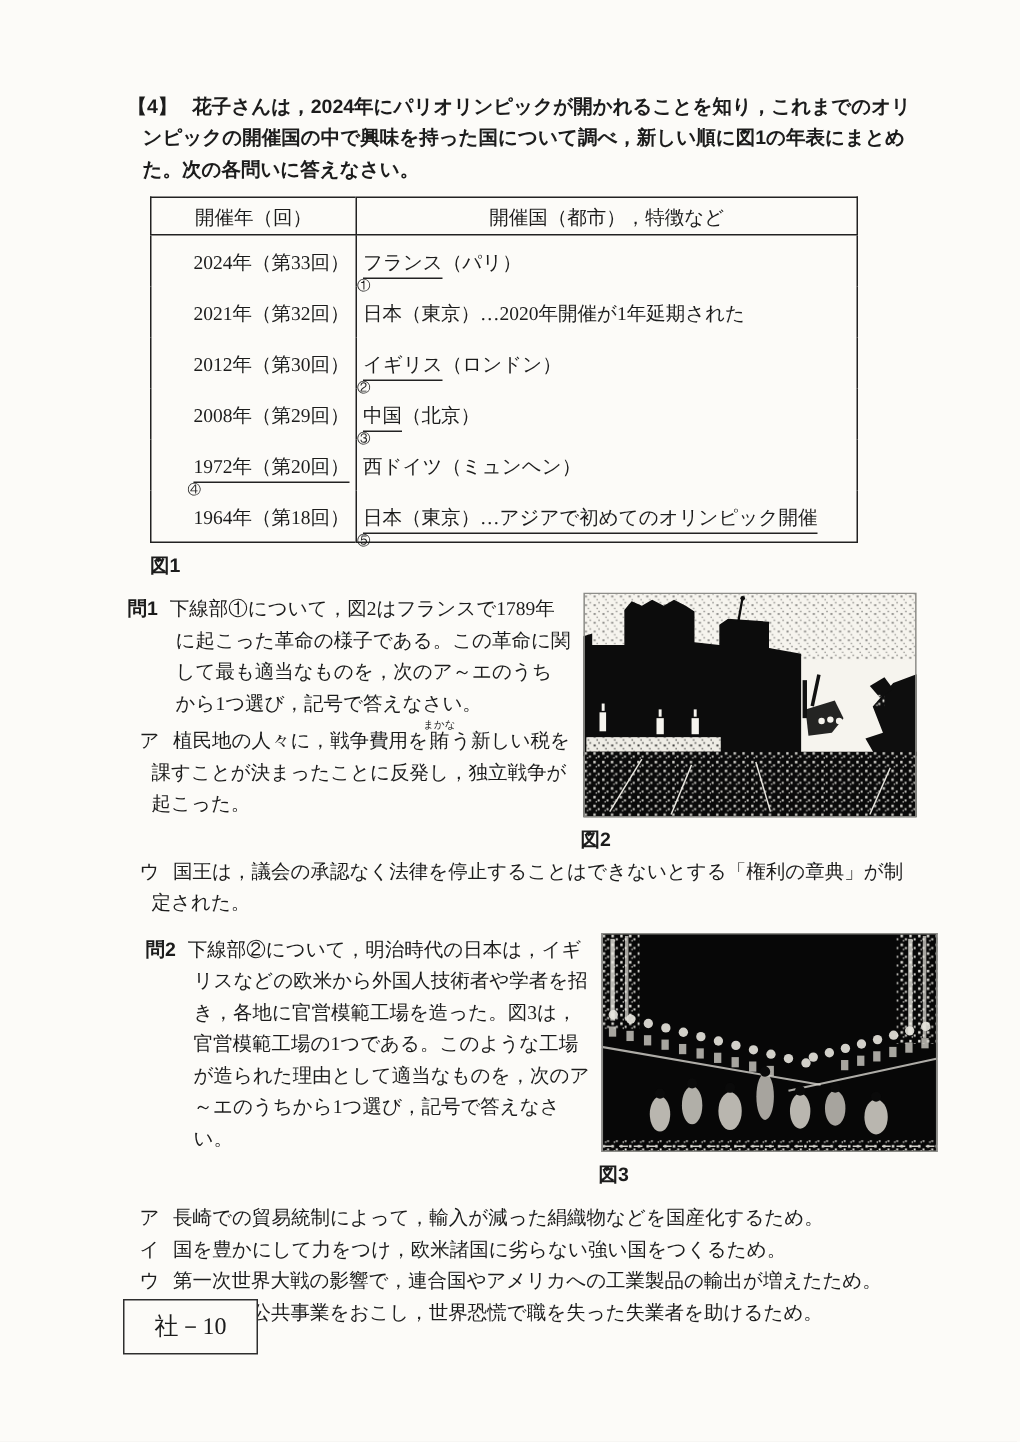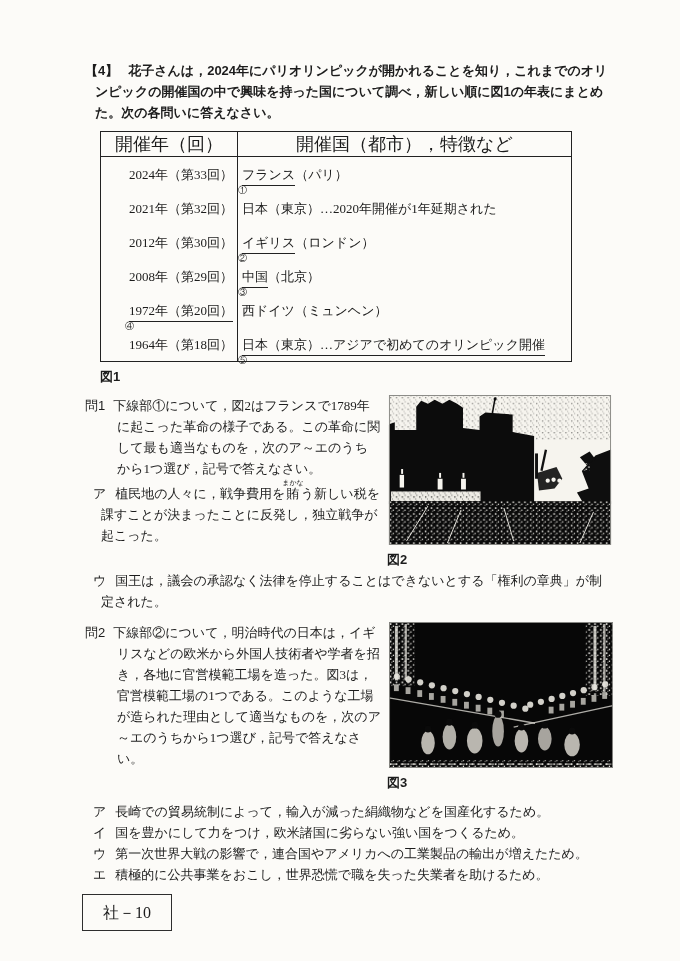--- a/index.html
+++ b/index.html
@@ -20,52 +20,52 @@
 
   
   .intro { margin:0 0 8px 0; padding-left:10px; text-indent:-10px;
            font-family:"Liberation Sans", sans-serif; font-weight:bold; }
   .qnum { margin-right:10px; }
 
   
   table.olymp { border-collapse:collapse; width:472px; margin-left:15px;
                 border:1.6px solid #222; }
   table.olymp th { border-bottom:1.6px solid #222; font-weight:normal;
-                   height:22px; font-size:18px; padding:1px 4px; }
+                   height:22px; font-size:13px; padding:1px 4px; }
   table.olymp th:first-child, table.olymp td:first-child { border-right:1.6px solid #222; }
   table.olymp td { height:34px; vertical-align:middle; padding:0 4px; }
   td.ycell { width:128px; text-align:right; }
   td.ccell { padding-left:12px; }
   .uwrap { position:relative; display:inline-block; }
   .u { border-bottom:1.5px solid #222; padding-bottom:3px; }
   .circ { position:absolute; left:-4px; bottom:-10px; font-size:9px; line-height:1; }
 
   .figcap { font-family:"Liberation Sans", sans-serif;
             font-weight:bold; margin:4px 0 0 0; }
   .cap1 { width:472px; margin-left:15px; margin-top:4px; }
 
   
   .qrow { display:flex; align-items:flex-start; }
   .q1row { margin-top:8px; }
-  .q2row { margin-top:10px; }
+  .q2row { margin-top:10px;margin-left:12px; }
   .qcol { width:296px; flex:none; }
   .figcol { flex:none; margin-left:6px; width:228px; }
   .qpara { margin:0; padding-left:32px; text-indent:-32px; }
-  .qlabel { font-family:"Liberation Sans", sans-serif; font-weight:normal; margin-right:8px; }
+  .qlabel { font-family:"Liberation Sans", sans-serif; font-weight:bold; margin-right:8px; }
   .opt { margin:0 0 0 8px; padding-left:8px; text-indent:-8px; }
   .optkey { font-family:"Liberation Sans", sans-serif; margin-right:9px; }
   .optwide { margin-left:8px; }
   .q2opts { margin-top:8px; }
   ruby rt { font-size:7px; letter-spacing:0; }
 
   .figimg { display:block; }
 
   
   .footerbox {
-    position:absolute; left:82px; top:894px;
+    position:absolute; left:82px; top:866px;
     border:1.5px solid #2e2e2e;
     padding:7px 20px;
     font-size:16px;
     background:#fcfbf8;
   }
   .hiddefs { position:absolute; width:0; height:0; }
 </style>
 </head>
 <body>
 

